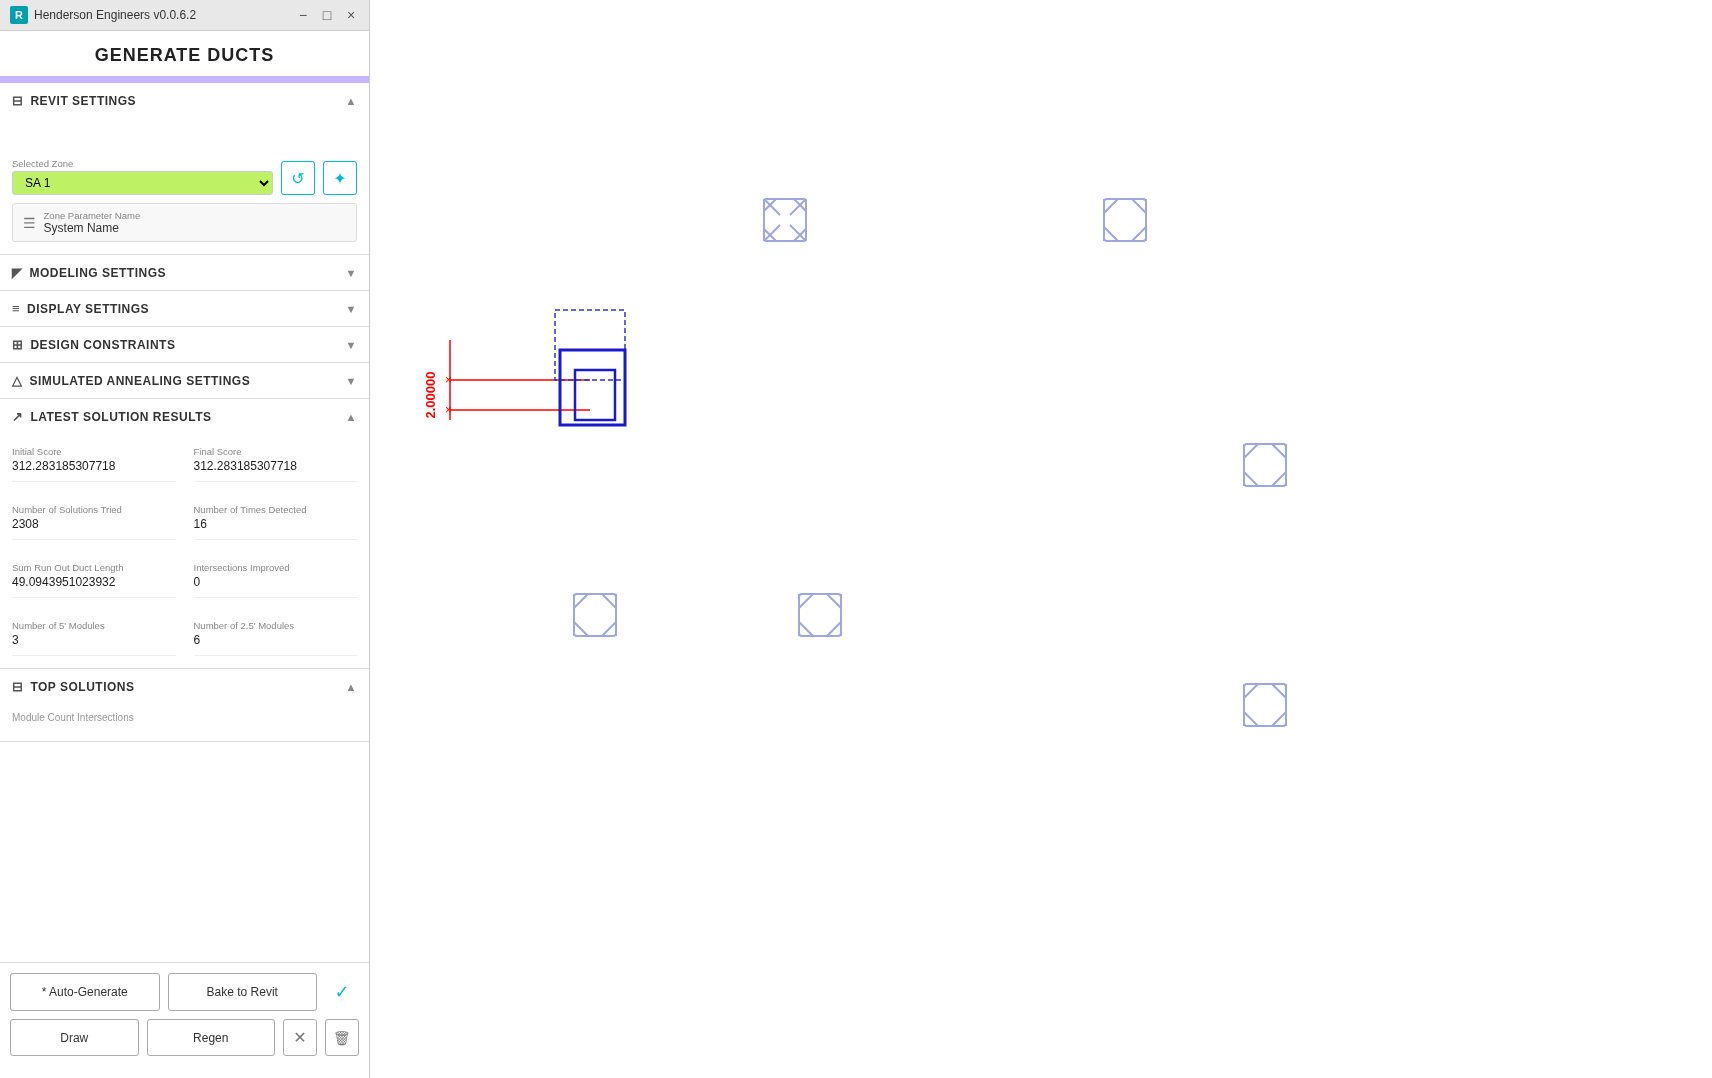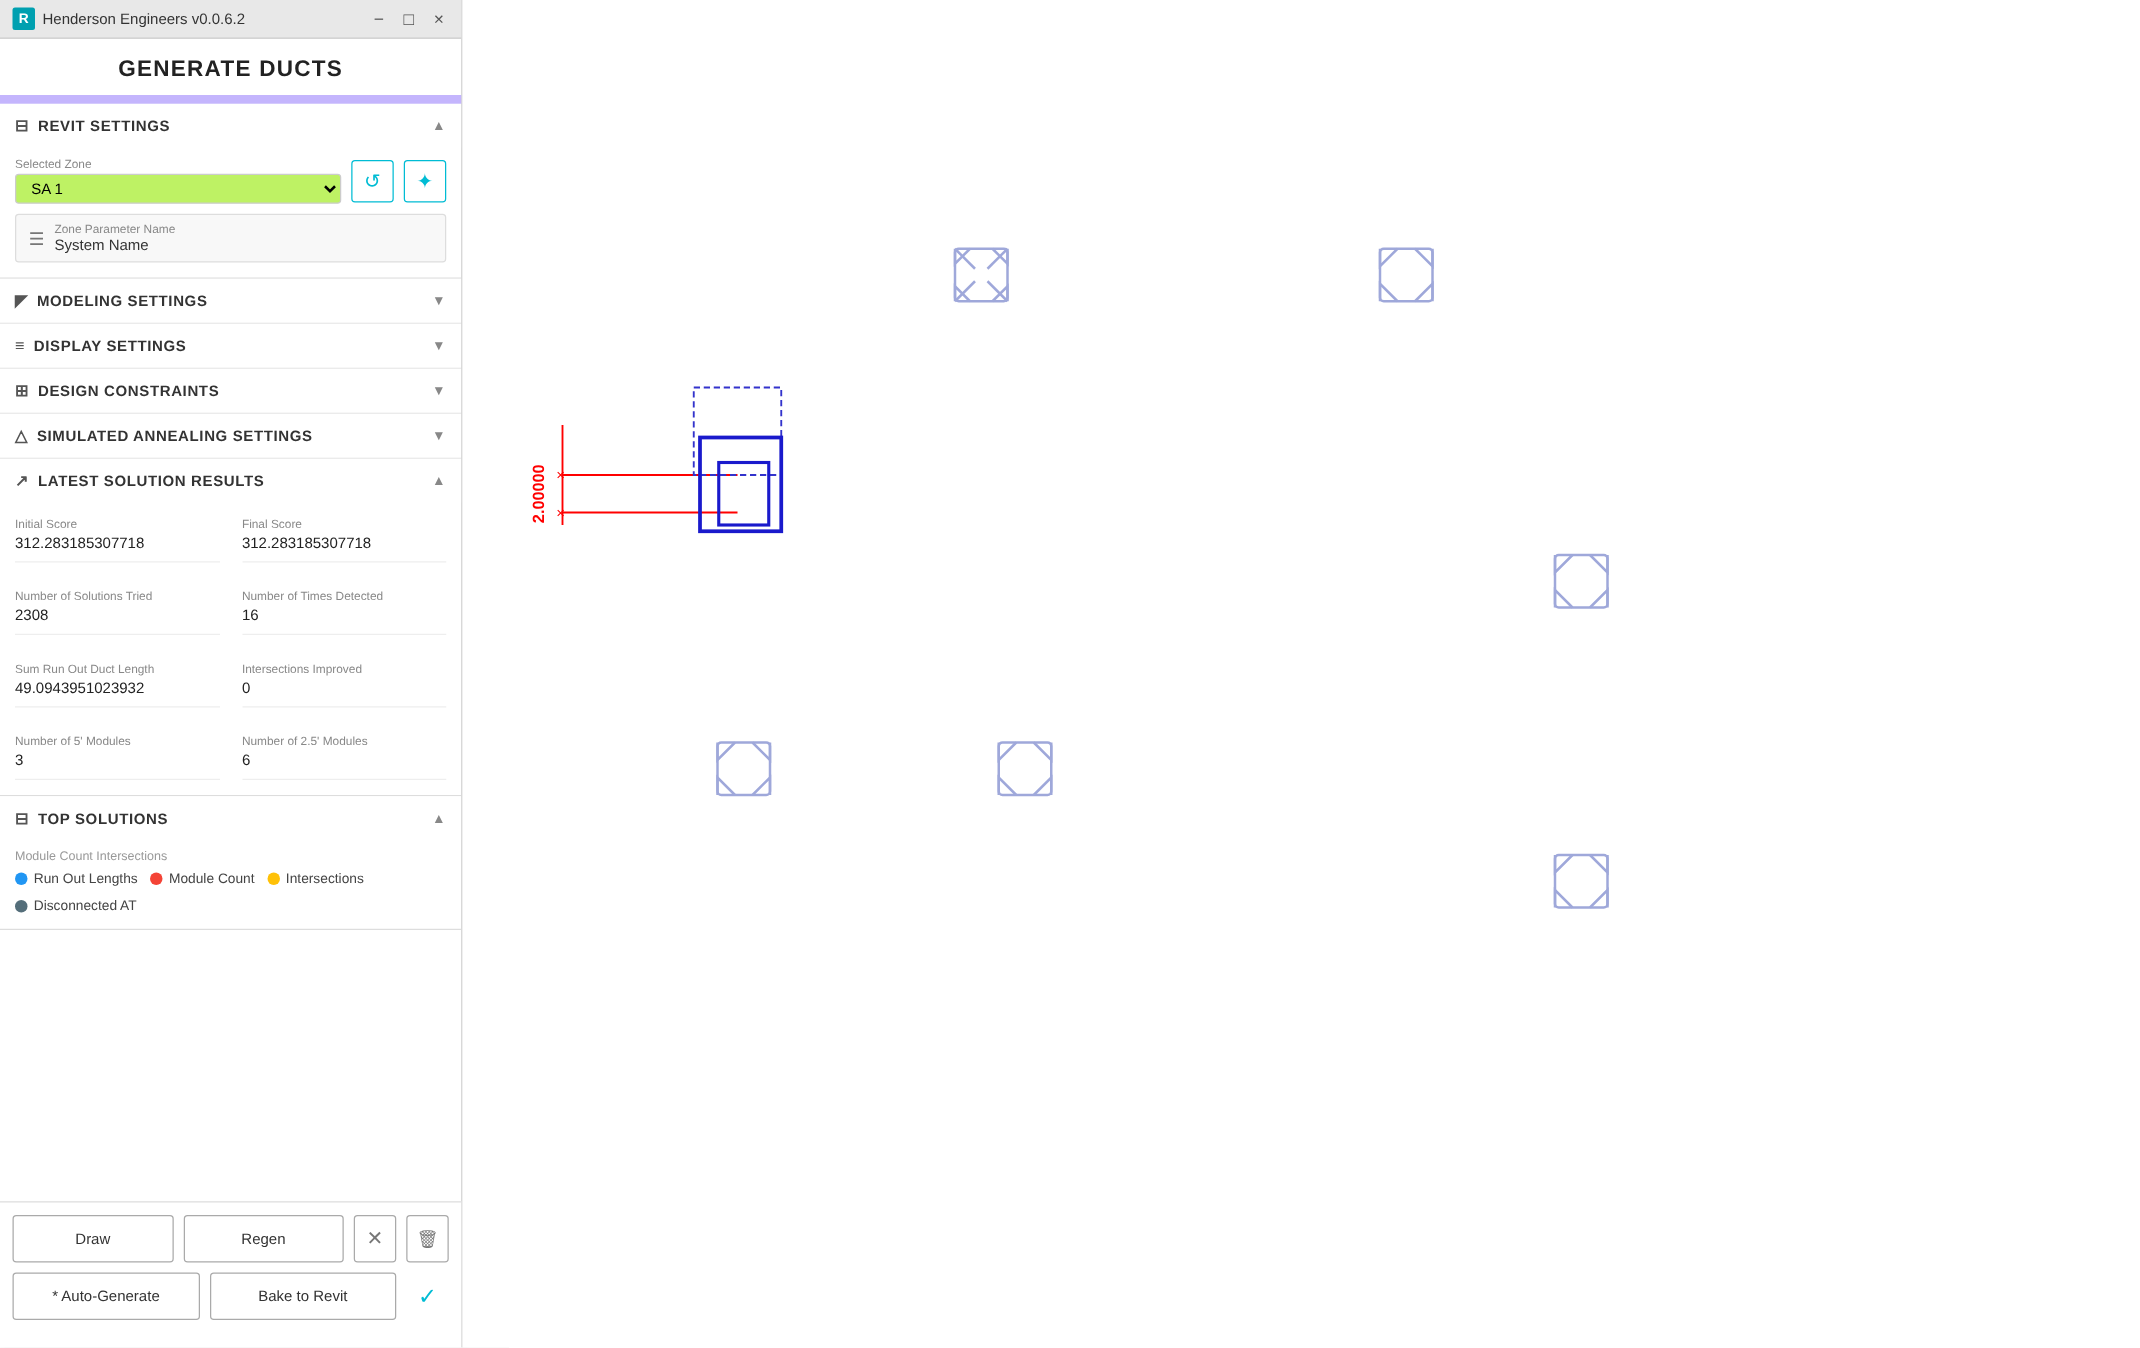--- a/index.html
+++ b/index.html
@@ -117,23 +117,24 @@
     }
 
     
     .section-body {
       padding: 8px 12px 12px;
     }
 
     
     .zone-row {
       display: flex;
-      align-items: center;
+      align-items: flex-end;
       gap: 8px;
       margin-bottom: 8px;
+      margin-top: 32px;
     }
     .zone-select {
       flex: 1;
       border: 1px solid #ccc;
       border-radius: 3px;
       padding: 3px 8px;
       font-size: 12px;
       background: #bef264;
     }
     .icon-btn {
@@ -423,54 +424,36 @@
     <div class="section">
       <div class="section-header">
         <div class="section-header-left">
           <span class="section-icon">⊟</span>
           <span>TOP SOLUTIONS</span>
         </div>
         <span class="chevron">▲</span>
       </div>
       <div class="section-body">
         <div class="top-solutions-subheader">Module Count Intersections</div>
-        <div class="legend-row">
-          <div class="legend-item">
-            <div class="legend-dot" style="background:#2196F3;"></div>
-            <span>Run Out Lengths</span>
-          </div>
-          <div class="legend-item">
-            <div class="legend-dot" style="background:#f44336;"></div>
-            <span>Module Count</span>
-          </div>
-          <div class="legend-item">
-            <div class="legend-dot" style="background:#FFC107;"></div>
-            <span>Intersections</span>
-          </div>
-          <div class="legend-item">
-            <div class="legend-dot" style="background:#546E7A;"></div>
-            <span>Disconnected AT</span>
-          </div>
-        </div>
       </div>
     </div>
 
   </div>
 
   <div class="footer">
+    <div class="footer-row">
+      <button class="footer-btn">* Auto-Generate</button>
+      <button class="footer-btn">Bake to Revit</button>
+      <div class="footer-btn-check">✓</div>
+    </div>
     <div class="footer-row">
       <button class="footer-btn">Draw</button>
       <button class="footer-btn">Regen</button>
       <div class="footer-btn-icon">✕</div>
       <div class="footer-btn-icon" style="font-size:14px;">🗑</div>
-    </div>
-    <div class="footer-row">
-      <button class="footer-btn">* Auto-Generate</button>
-      <button class="footer-btn">Bake to Revit</button>
-      <div class="footer-btn-check">✓</div>
     </div>
   </div>
 </div>
 
 <div class="main-canvas">
 
   <div class="expand-icon" style="left:390px; top:195px;">
     <svg viewBox="0 0 50 50" fill="none" xmlns="http://www.w3.org/2000/svg">
       <rect x="4" y="4" width="42" height="42" rx="3" stroke="#9fa8da" stroke-width="2" fill="none"></rect>
       <line x1="4" y1="4" x2="20" y2="20" stroke="#9fa8da" stroke-width="2"></line>

